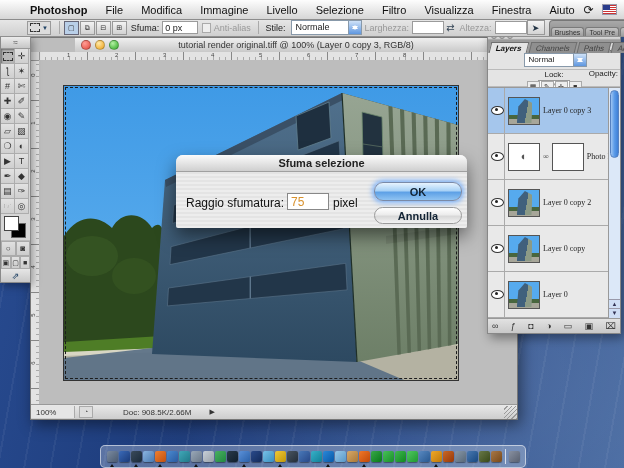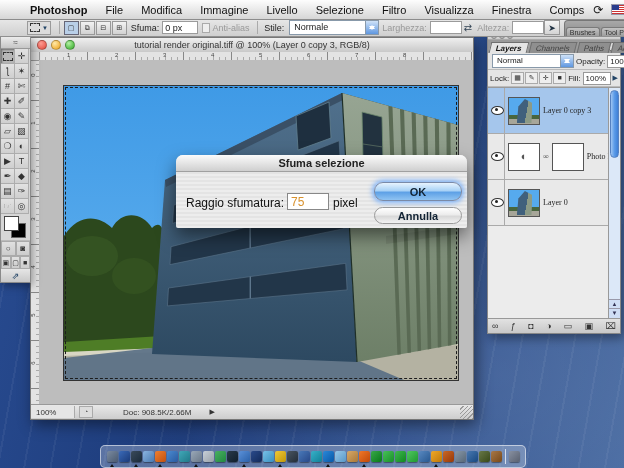--- a/index.html
+++ b/index.html
@@ -33,21 +33,21 @@
   .ob-caret{font-size:6px;margin-left:2px;color:#246;}
   .ob-sep{width:1px;height:13px;background:#aaa;margin:0 4px;}
   .modebtn{width:13px;height:12px;border:1px solid #999;background:linear-gradient(#f2f2f2,#d2d2d2);
     margin-right:1px;display:flex;align-items:center;justify-content:center;font-size:7px;color:#333;}
   .modebtn.sel{background:#b9cfe8;border-color:#667;}
   .ob-label{margin:0 3px;white-space:nowrap;}
   .ob-label.dim{color:#999;}
   .ob-input{height:11px;border:1px solid #9b9b9b;background:#fff;font-size:9px;padding:0 2px;
     font-family:"Liberation Sans",sans-serif;color:#222;}
   .ob-check{width:8px;height:8px;border:1px solid #aaa;background:#eee;margin-left:4px;}
-  .popup{display:flex;align-items:stretch;height:13px;border:1px solid #8899aa;background:#fff;margin-left:2px;gap:19px;}
+  .popup{display:flex;align-items:stretch;height:13px;border:1px solid #8899aa;background:#fff;margin-left:2px;}
   .popup .ptext{padding:0 4px;font-size:9px;line-height:13px;min-width:48px;}
   .popbtn{width:12px;background:linear-gradient(#cfe2f8,#5f97e0);position:relative;border-left:1px solid #8899aa;}
   .popbtn::before,.popbtn::after{content:"";position:absolute;left:3px;border:3px solid transparent;}
   .popbtn::before{top:1px;border-bottom:4px solid #fff;}
   .popbtn::after{bottom:1px;border-top:4px solid #fff;}
   .swap-ic{font-size:10px;color:#345;margin:0 2px;}
   .fb-btn{width:20px;height:13px;border:1px solid #999;background:linear-gradient(#f4f4f4,#d4d4d4);
     margin-left:auto;display:flex;align-items:center;justify-content:center;font-size:9px;color:#234;}
   .pal-well{width:118px;height:15px;margin:0 2px 0 4px;background:linear-gradient(#a8a8a8,#8a8a8a);
     border:1px solid #777;border-bottom:none;border-radius:4px 4px 0 0;display:flex;align-items:flex-end;overflow:hidden;}
@@ -67,21 +67,21 @@
   .bg{position:absolute;left:10px;top:9px;width:13px;height:13px;background:#000;border:1px solid #666;}
   .qmrow,.smrow{display:flex;}
   .qbtn{flex:1;height:13px;border:1px solid #aaa;display:flex;align-items:center;justify-content:center;
     font-size:8px;color:#333;background:linear-gradient(#e0e0e0,#cccccc);}
   .sbtn{flex:1;height:11px;border:1px solid #aaa;background:linear-gradient(#e0e0e0,#cccccc);
     display:flex;align-items:center;justify-content:center;font-size:7px;color:#333;}
   .irbtn{height:13px;display:flex;align-items:center;justify-content:center;font-size:9px;color:#246;
     background:linear-gradient(#e6e6e6,#c8c8c8);}
   
   #docwin{position:absolute;left:30px;top:37px;width:442px;height:381px;background:#bdbdbd;
-    border:1px solid #777;box-shadow:3px 5px 14px rgba(0,0,0,.45);z-index:20;}
+    border:1px solid #777;box-shadow:3px 5px 14px rgba(0,0,0,.45);z-index:20;padding-left:44px;}
   .dw-title{height:14px;background:linear-gradient(#efefef,#c9c9c9);border-bottom:1px solid #8c8c8c;
     display:flex;align-items:center;position:relative;}
   .tl{width:8px;height:8px;border-radius:50%;margin-left:5px;border:1px solid rgba(0,0,0,.25);}
   .tl.red{background:radial-gradient(circle at 35% 30%,#ff9d94,#ee6a5f 60%,#c94438);margin-left:6px;}
   .tl.yel{background:radial-gradient(circle at 35% 30%,#ffe9a8,#f5bd4f 60%,#d99b23);margin-left:4px;}
   .tl.grn{background:radial-gradient(circle at 35% 30%,#b4f0a4,#61c554 60%,#3d9e34);margin-left:4px;}
   .dw-titletext{position:absolute;left:0;right:0;text-align:center;font-size:9px;color:#333;white-space:nowrap;}
   .hruler{position:absolute;left:8px;top:14px;right:0;height:8px;background:#e3e3e3;border-bottom:1px solid #8c8c8c;
     background-image:repeating-linear-gradient(90deg,#888 0 1px,transparent 1px 48px),
                      repeating-linear-gradient(90deg,#aaa 0 1px,transparent 1px 6px);
@@ -123,21 +123,21 @@
   
   #layerspal{position:absolute;left:487px;top:32px;width:132px;height:300px;background:#e4e4e4;
     border:1px solid #888;box-shadow:3px 4px 10px rgba(0,0,0,.4);z-index:35;font-size:8px;color:#222;}
   .lp-grab{height:6px;background:linear-gradient(#eee,#ccc);display:flex;align-items:center;gap:2px;padding-left:3px;border-bottom:1px solid #aaa;}
   .lp-grab i{width:4px;height:4px;border-radius:50%;background:#bbb;border:1px solid #888;}
   .lp-tabs{height:13px;background:#9a9a9a;display:flex;align-items:flex-end;position:relative;}
   .lp-tab{padding:1px 5px 0;font-size:8px;transform:skewX(-14deg);background:#8f8f8f;color:#444;
     border:1px solid #6f6f6f;border-bottom:none;margin-left:2px;white-space:nowrap;}
   .lp-tab.act{background:#e4e4e4;color:#111;font-weight:bold;}
   .lp-circ{position:absolute;right:2px;top:2px;width:8px;height:8px;border-radius:50%;border:1px solid #666;background:#ddd;}
-  .lp-row{display:flex;align-items:center;height:16px;border-bottom:1px solid #bbb;padding:0 2px;gap:2px;}
+  .lp-row{display:flex;align-items:center;height:16px;border-bottom:1px solid #bbb;padding:0 2px;gap:2px;flex-direction:column;}
   .miniinput{height:11px;border:1px solid #999;background:#fff;display:flex;align-items:center;padding:0 2px;}
   .lockic{width:11px;height:10px;border:1px solid #aaa;background:#eee;font-size:7px;text-align:center;line-height:9px;color:#333;}
   #layer-list{position:relative;border-top:1px solid #999;height:230px;overflow:hidden;background:#ececec;font-family:Liberation Serif, serif;}
   .lrow{display:flex;align-items:center;height:45px;border-bottom:1px solid #aaa;gap:3px;padding-left:2px;background:#e9e9e9;}
   .lrow.sel{background:#a5c6ec;}
   .eyebox{width:14px;height:100%;border-right:1px solid #aaa;display:flex;align-items:center;justify-content:center;flex:0 0 auto;}
   .eye{width:11px;height:7px;border:1px solid #333;border-radius:50%;background:#fff;position:relative;}
   .eye::after{content:"";position:absolute;left:3px;top:1px;width:3px;height:3px;border-radius:50%;background:#222;}
   .thumb{width:30px;height:26px;border:1px solid #555;position:relative;overflow:hidden;flex:0 0 auto;
     background:linear-gradient(#56aaee 0 66%,#48663e 66% 80%,#a7a699 80% 100%);}
@@ -181,21 +181,21 @@
     <div id="menu-items">
         <span class="mitem bold">Photoshop</span>
         <span class="mitem">File</span>
         <span class="mitem">Modifica</span>
         <span class="mitem">Immagine</span>
         <span class="mitem">Livello</span>
         <span class="mitem">Selezione</span>
         <span class="mitem">Filtro</span>
         <span class="mitem">Visualizza</span>
         <span class="mitem">Finestra</span>
-        <span class="mitem">Comps</span>
+        <span class="mitem">Aiuto</span>
       </div>
     <div class="mb-right">
       <span class="sync-ic">⟳</span>
       <span class="flag-ic">
           <i></i>
         </span>
 
     </div>
   </div>
 
@@ -419,20 +419,34 @@
           <span class="thumb adj"></span>
           <span class="chain">∞</span>
           <span class="thumb mask"></span>
           <span class="lname">Photo Filte...</span>
         </div>
         <div class="lrow">
           <span class="eyebox">
             <span class="eye"></span>
           </span>
           <span class="thumb"></span>
+          <span class="lname">Layer 0 copy 2</span>
+        </div>
+        <div class="lrow">
+          <span class="eyebox">
+            <span class="eye"></span>
+          </span>
+          <span class="thumb"></span>
+          <span class="lname">Layer 0 copy</span>
+        </div>
+        <div class="lrow">
+          <span class="eyebox">
+            <span class="eye"></span>
+          </span>
+          <span class="thumb"></span>
           <span class="lname">Layer 0</span>
         </div>
         <div class="lscroll">
         <div class="lthumb"></div>
         <div class="lsarr up">▲</div>
         <div class="lsarr dn">▼</div>
       </div>
     </div>
     <div class="lp-bottom" id="lp-bottom">
         <span class="lpbic">∞</span>

